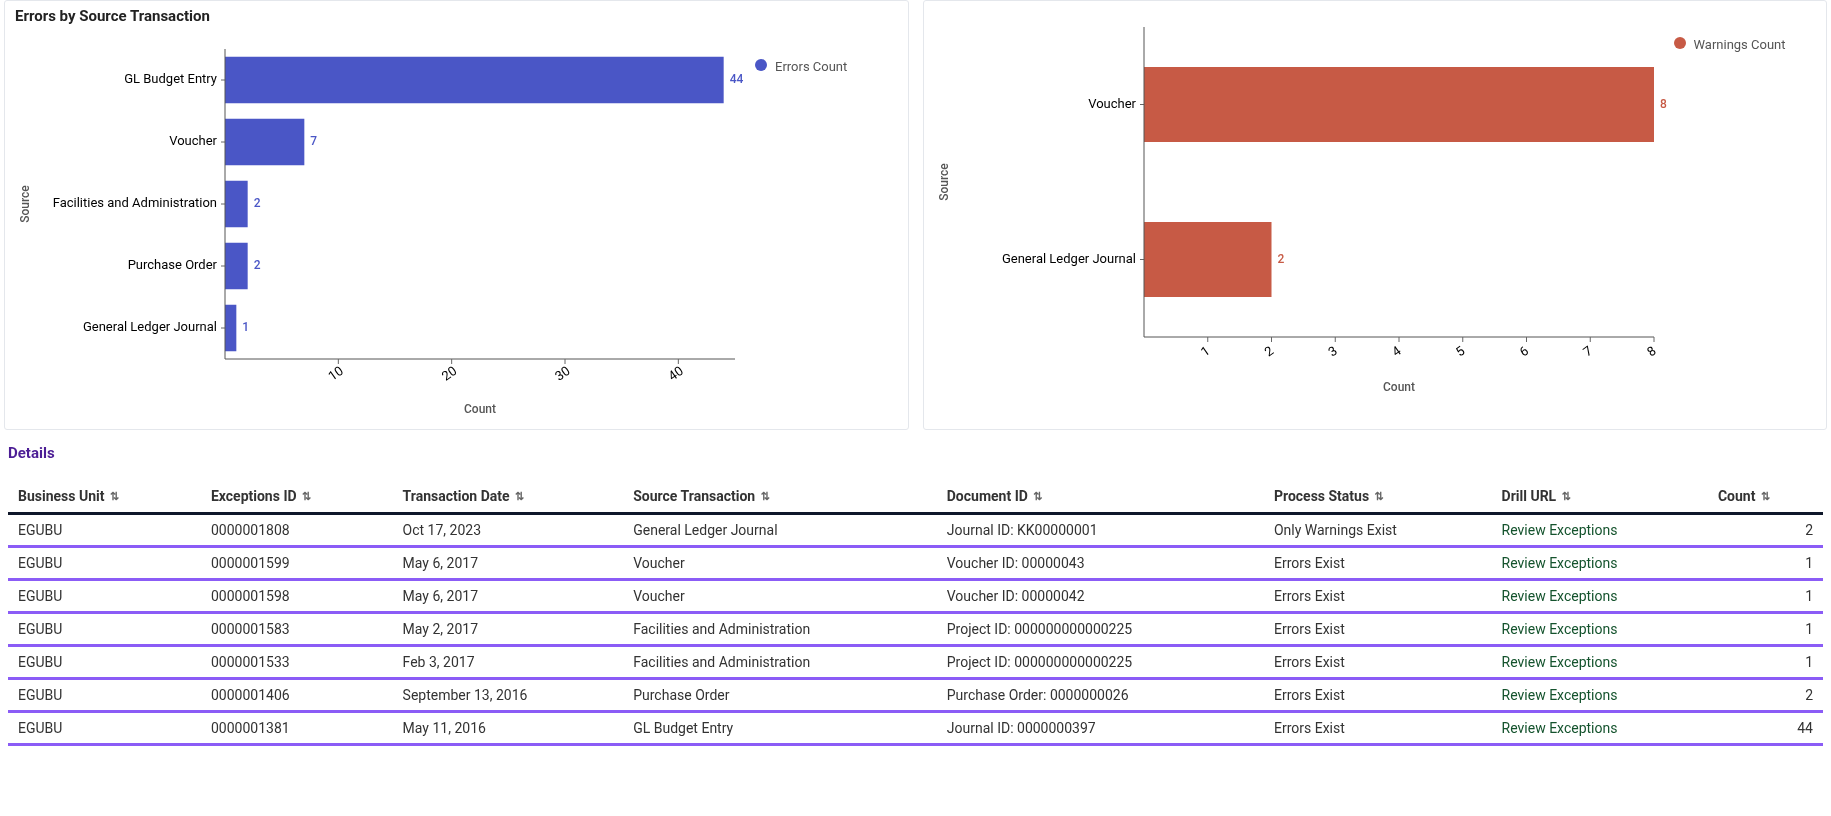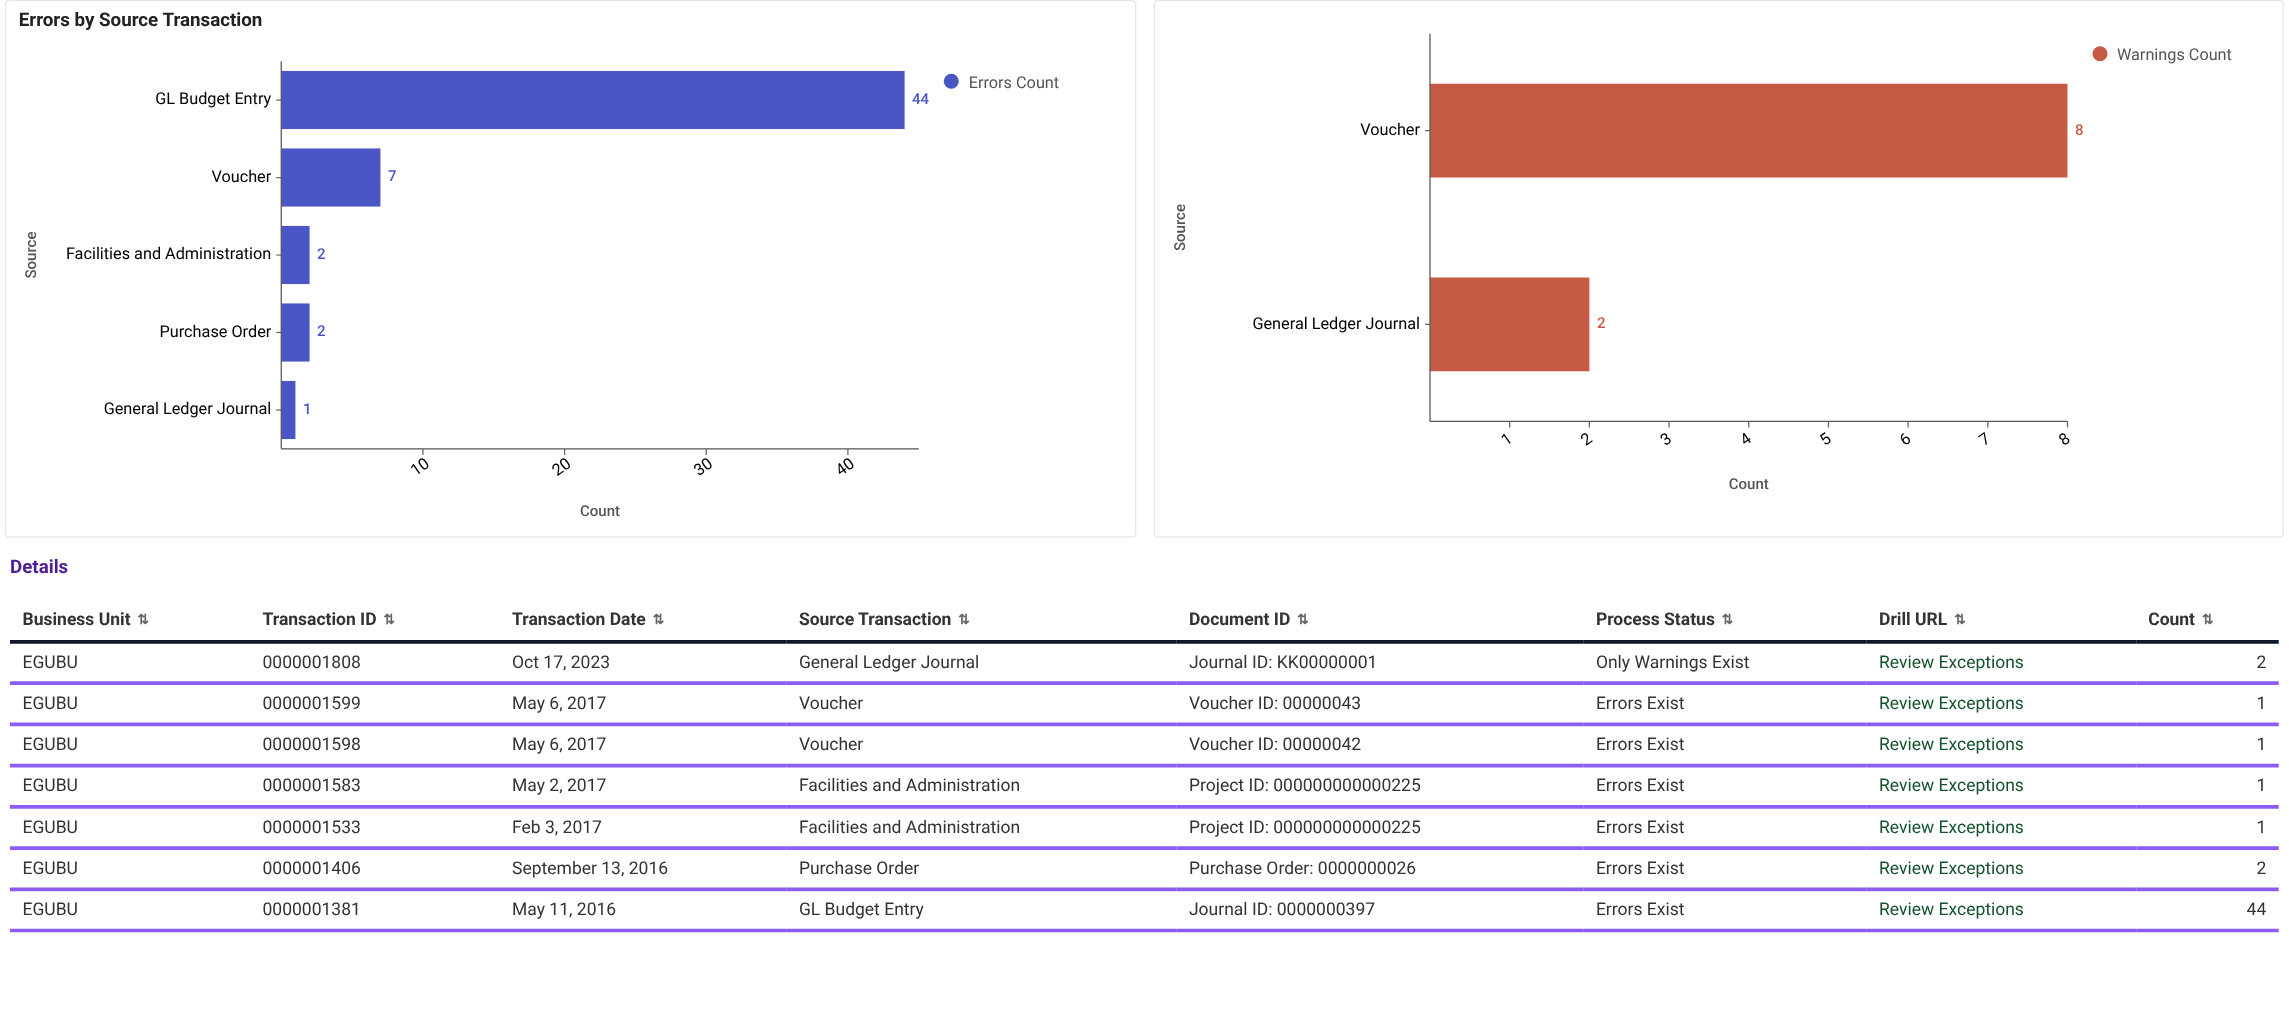--- a/index.html
+++ b/index.html
@@ -178,21 +178,21 @@
   </div>
 
 </div>
 
 <div class="details-section">
   <div class="details-title">Details</div>
   <table class="details">
     <thead>
       <tr id="details-head-row">
           <th><span>Business Unit</span> <span class="sort-icon">⇅</span></th>
-          <th><span>Transaction ID</span> <span class="sort-icon">⇅</span></th>
+          <th><span>Exceptions ID</span> <span class="sort-icon">⇅</span></th>
           <th><span>Transaction Date</span> <span class="sort-icon">⇅</span></th>
           <th><span>Source Transaction</span> <span class="sort-icon">⇅</span></th>
           <th><span>Document ID</span> <span class="sort-icon">⇅</span></th>
           <th><span>Process Status</span> <span class="sort-icon">⇅</span></th>
           <th><span>Drill URL</span> <span class="sort-icon">⇅</span></th>
           <th class="rt"><span>Count</span> <span class="sort-icon">⇅</span></th>
         </tr>
     </thead>
     <tbody id="details-body">
         <tr>

